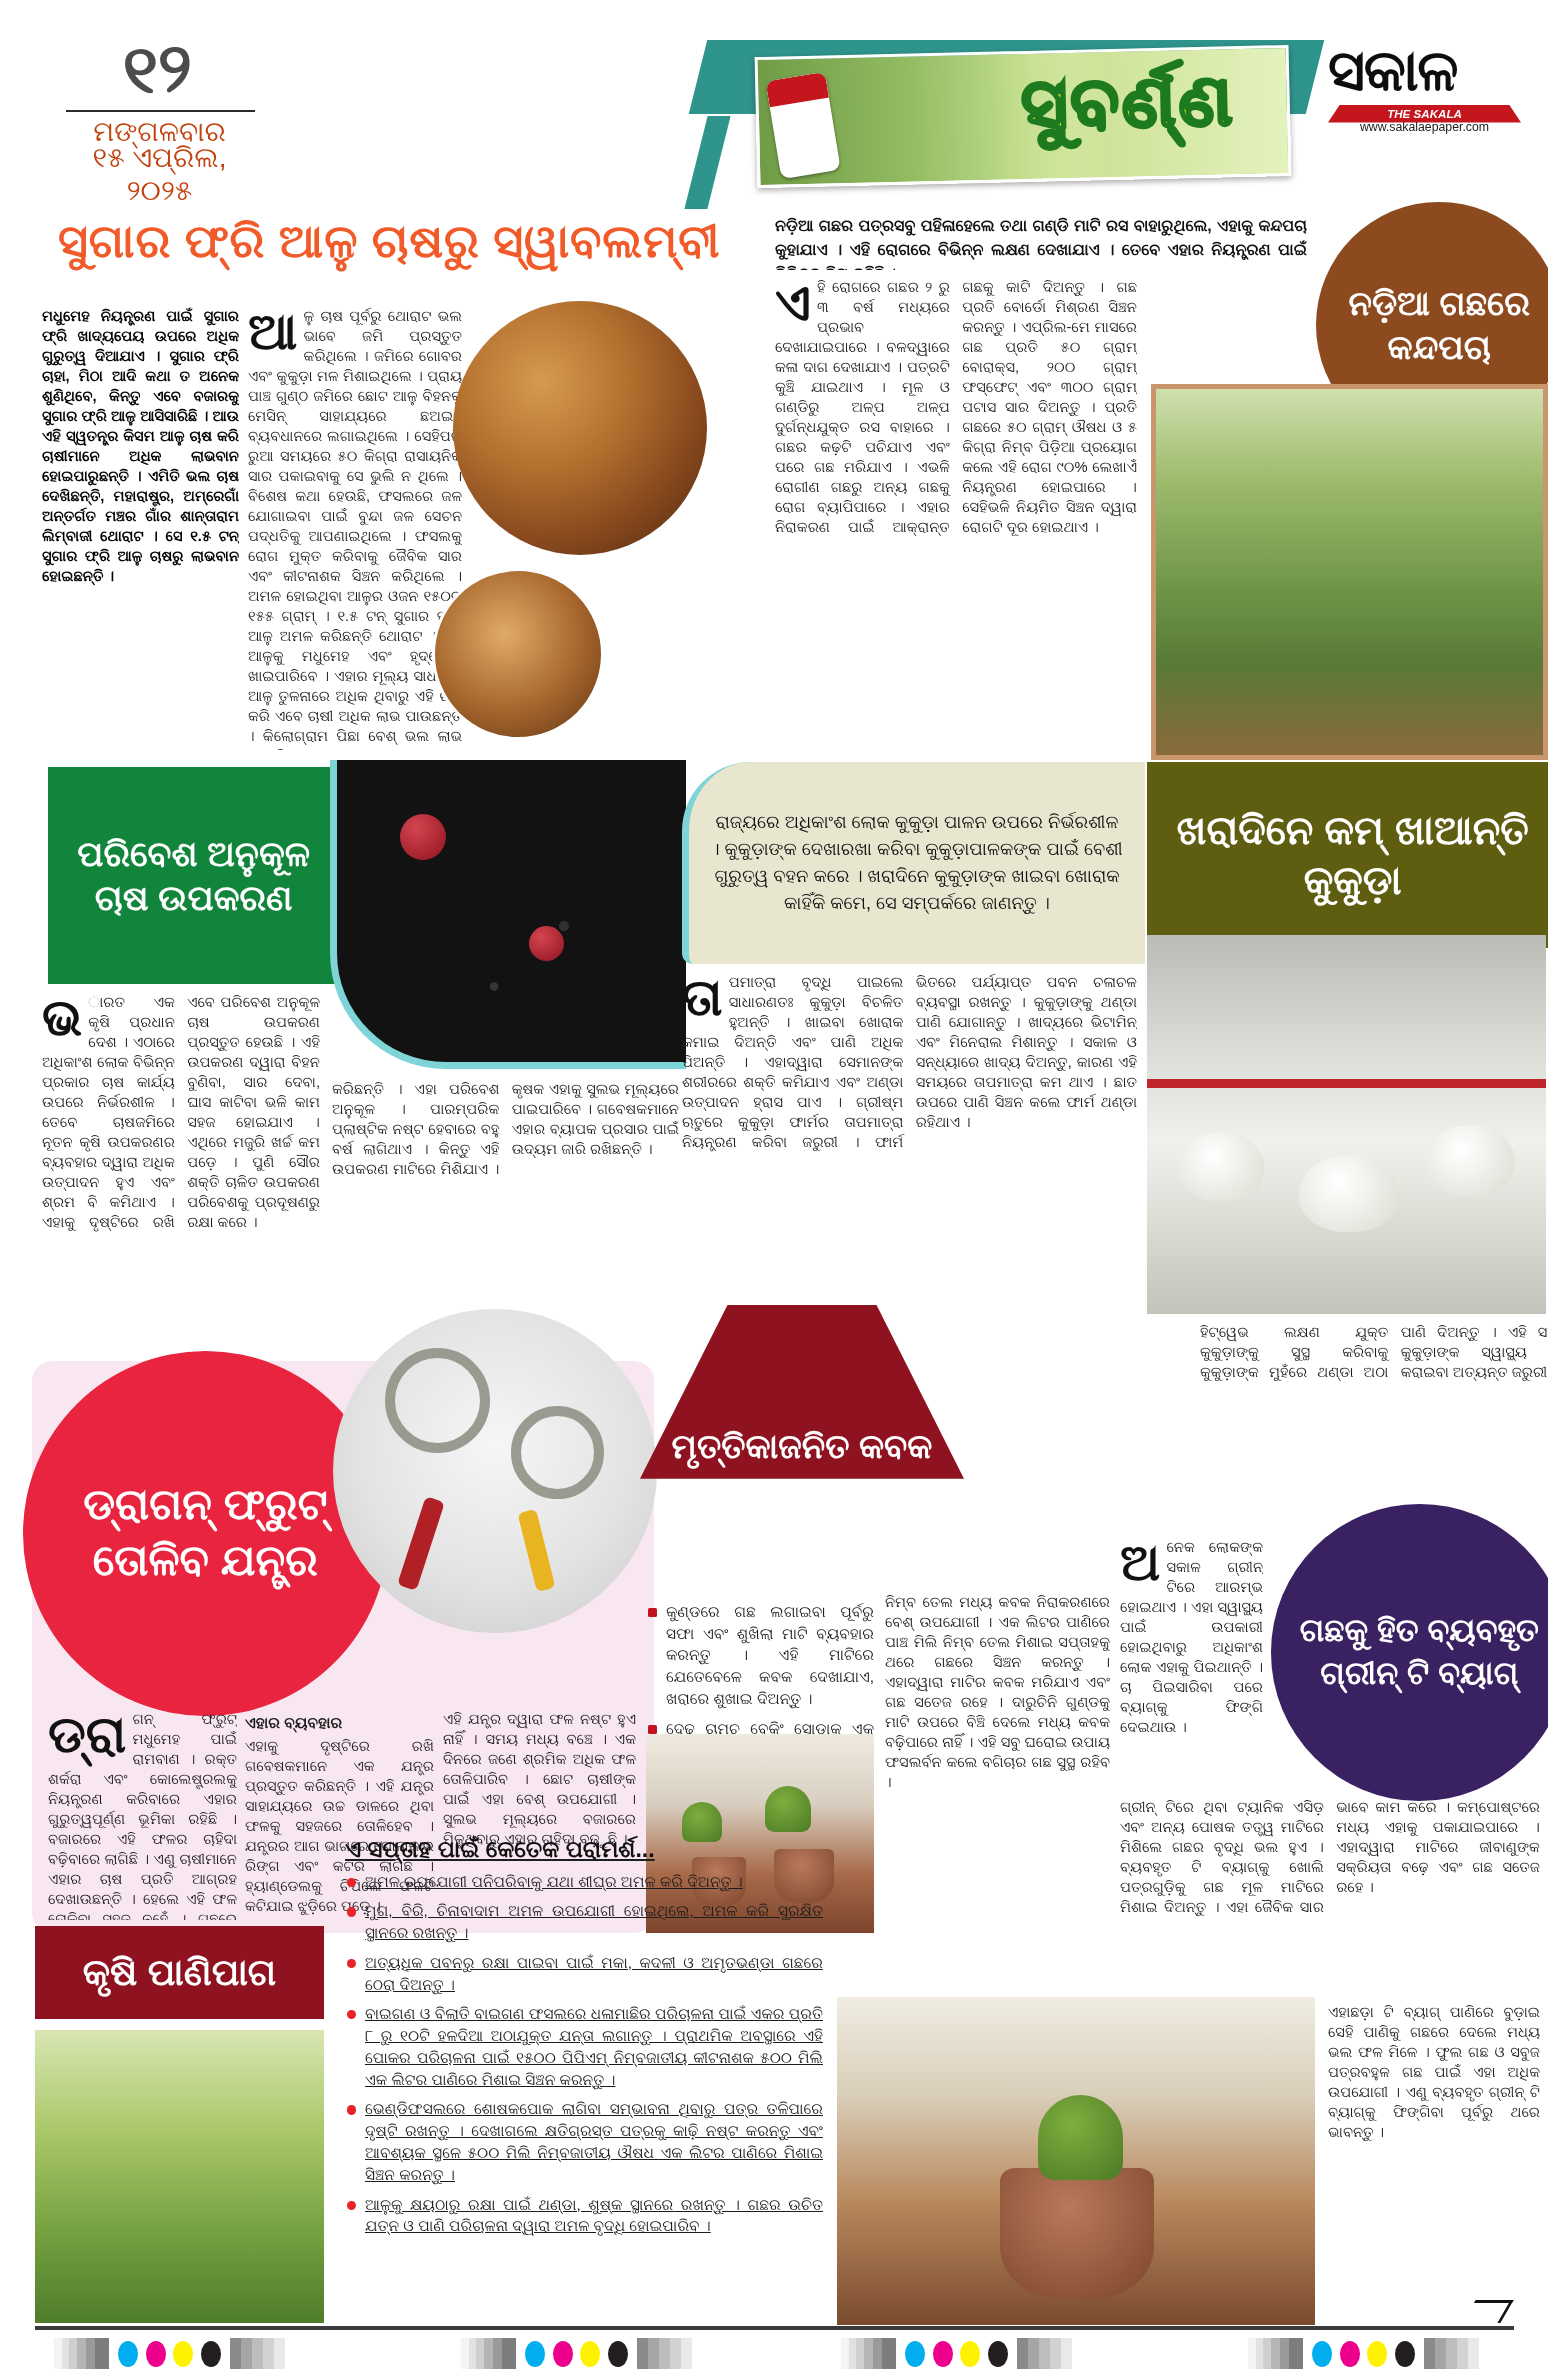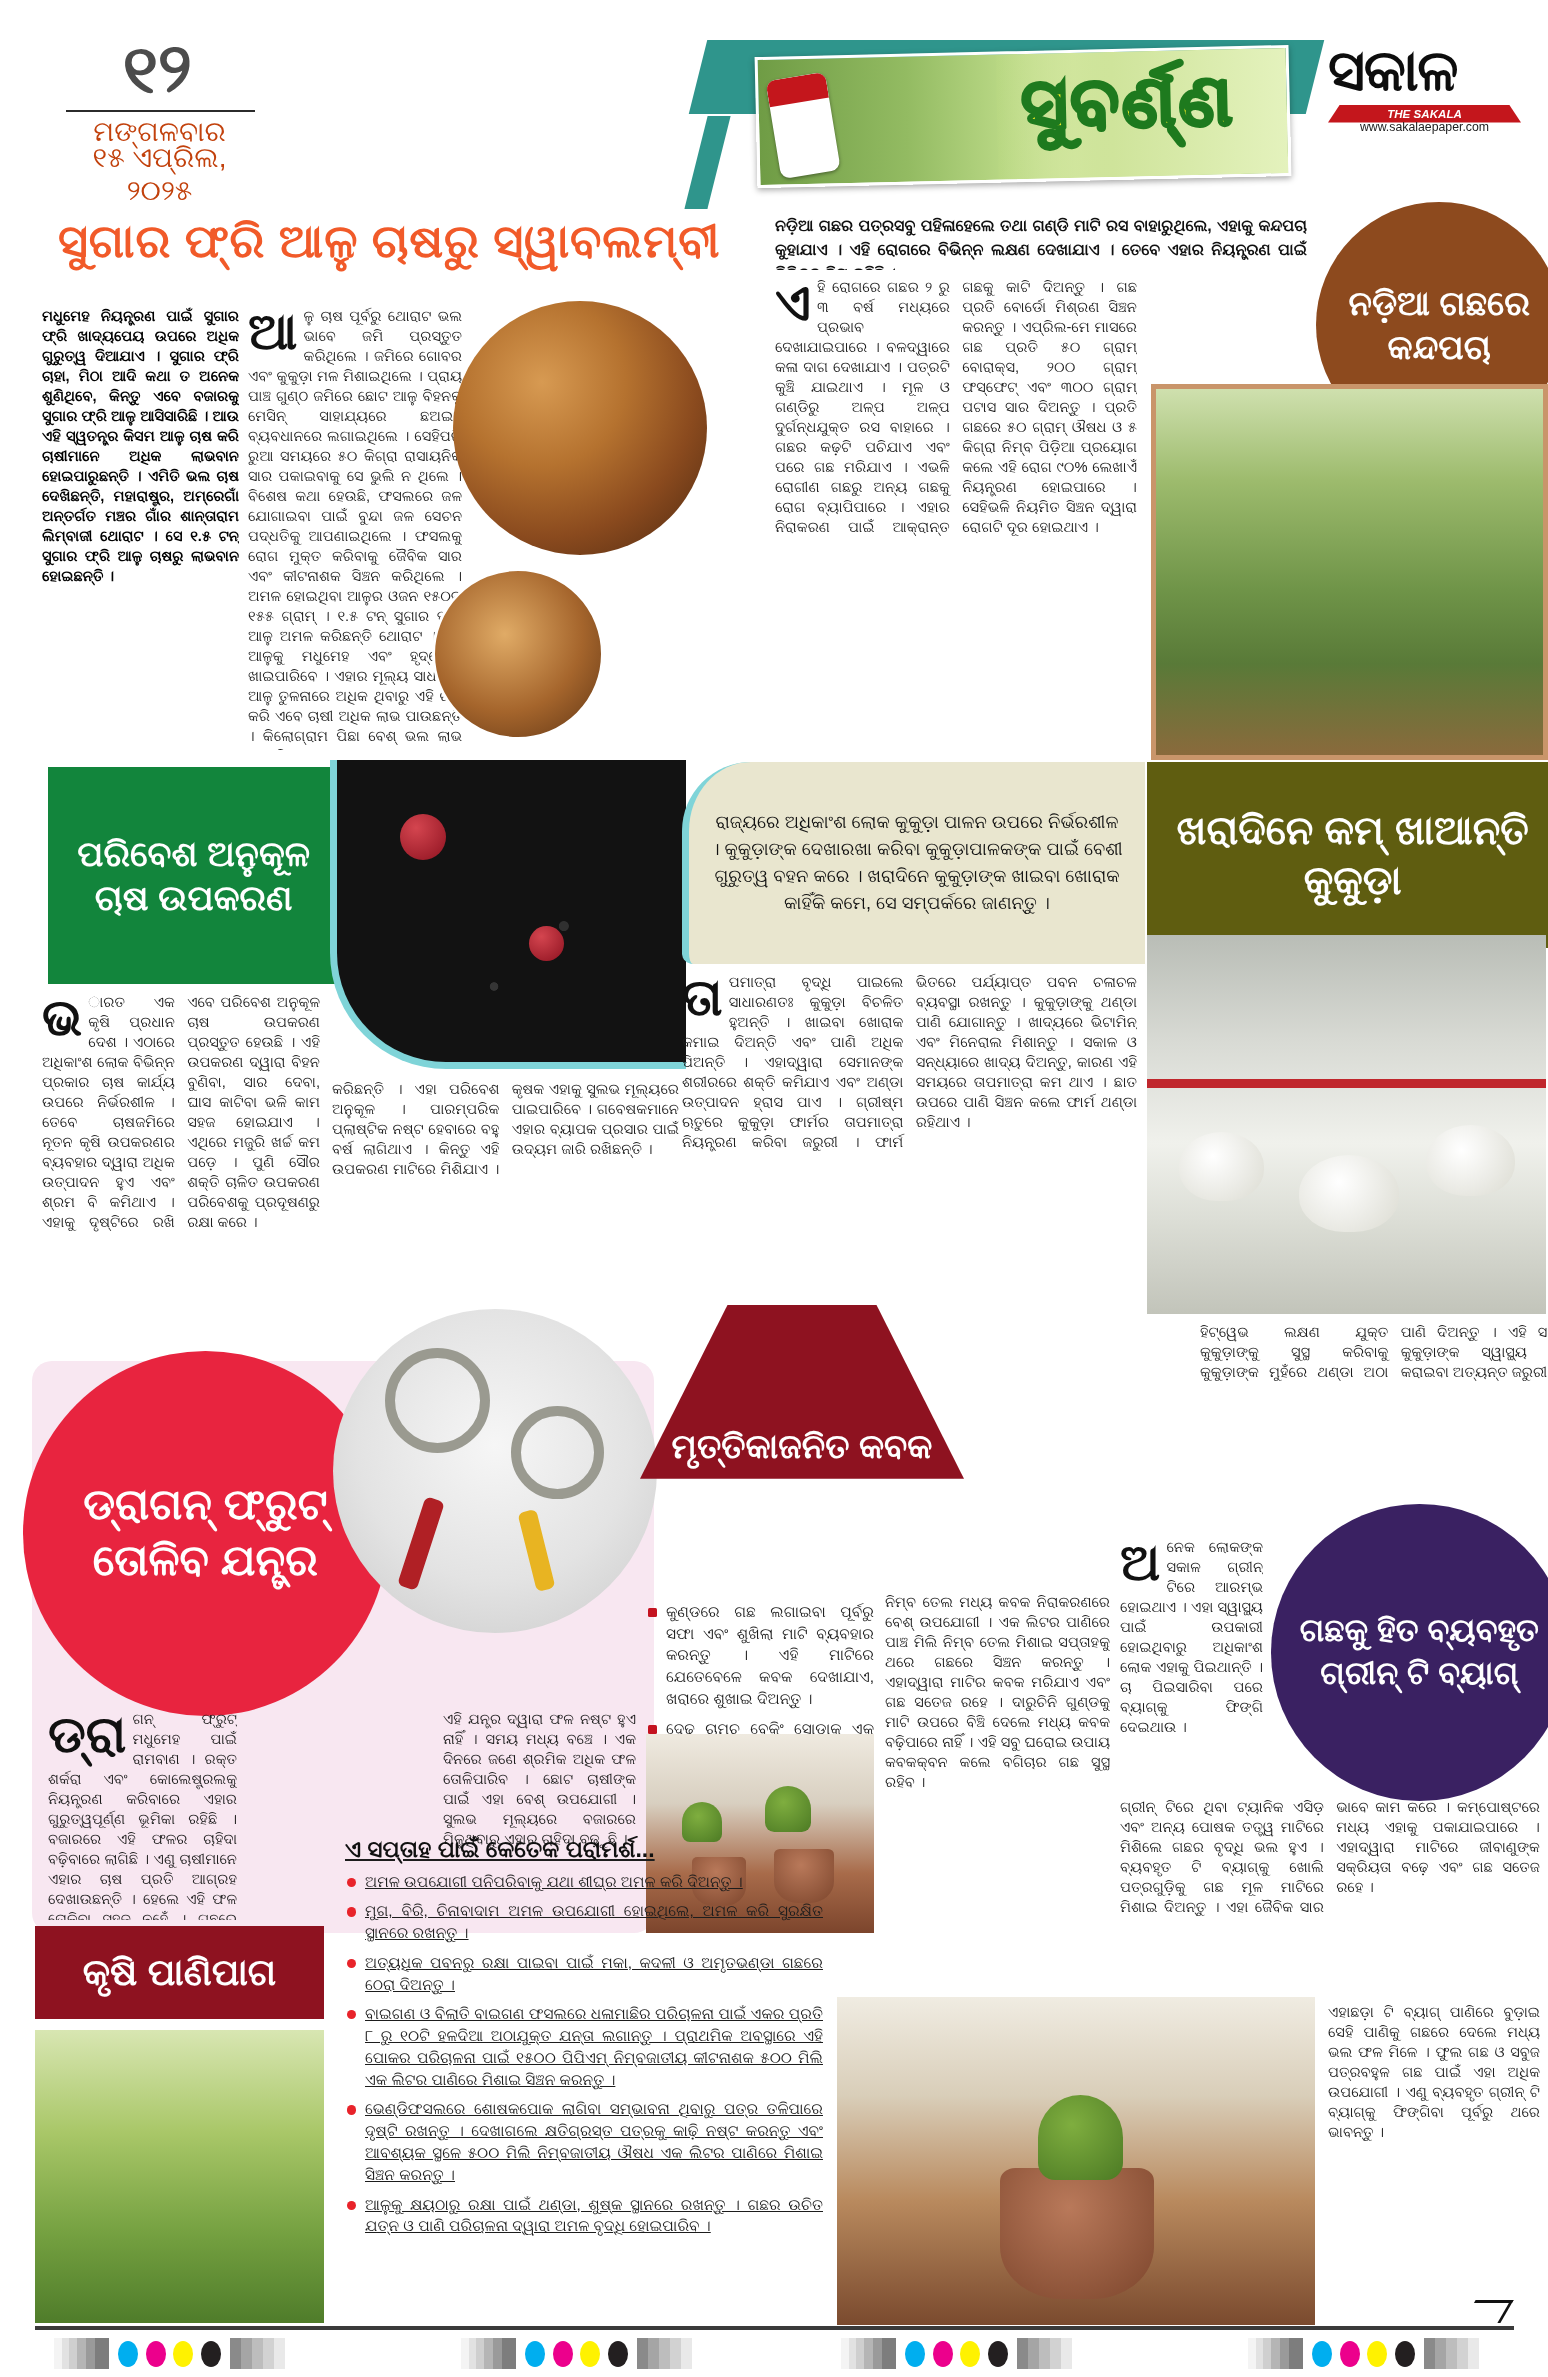--- a/index.html
+++ b/index.html
@@ -170,35 +170,39 @@
   <div class="abs circle c-red" style="left:23px;top:1351px;width:343px;height:343px;padding:10.8px;">ଡ୍ରାଗନ୍ ଫ୍ରୁଟ୍ ତୋଳିବ ଯନ୍ତ୍ର</div>
   <div class="abs ph ph-tools" style="left:333px;top:1309px;width:324px;height:324px;">
     <div class="tool-ring" style="left:16%;top:12%;width:85px;height:85px;"></div>
     <div class="tool-ring" style="left:55%;top:30%;width:73px;height:73px;"></div>
     <div class="tool-handle" style="left:24%;top:58%;width:20px;height:93px;transform:rotate(18deg);"></div>
     <div class="tool-handle y" style="left:60%;top:62%;width:18.5px;height:81px;transform:rotate(-14deg);"></div>
   </div>
   <div class="abs body-txt just" style="left:48px;top:1710px;width:189px;height:210px;">
     <span class="dropcap">ଡ୍ରା</span><span>ଗନ୍ ଫ୍ରୁଟ୍ ମଧୁମେହ ପାଇଁ ରାମବାଣ । ରକ୍ତ ଶର୍କରା ଏବଂ କୋଲେଷ୍ଟ୍ରଲକୁ ନିୟନ୍ତ୍ରଣ କରିବାରେ ଏହାର ଗୁରୁତ୍ୱପୂର୍ଣ୍ଣ ଭୂମିକା ରହିଛି । ବଜାରରେ ଏହି ଫଳର ଚାହିଦା ବଢ଼ିବାରେ ଲାଗିଛି । ଏଣୁ ଚାଷୀମାନେ ଏହାର ଚାଷ ପ୍ରତି ଆଗ୍ରହ ଦେଖାଉଛନ୍ତି । ହେଲେ ଏହି ଫଳ ତୋଳିବା ସହଜ ନୁହେଁ । ଗଛରେ କଣ୍ଟା ଥିବାରୁ ହାତରେ ତୋଳିବା କଷ୍ଟକର ।</span>
   </div>
+  <div class="abs body-txt just" style="left:245px;top:1710px;width:189px;height:210px;">
+    <div class="subhead">ଏହାର ବ୍ୟବହାର</div>
+    <span>ଏହାକୁ ଦୃଷ୍ଟିରେ ରଖି ଗବେଷକମାନେ ଏକ ଯନ୍ତ୍ର ପ୍ରସ୍ତୁତ କରିଛନ୍ତି । ଏହି ଯନ୍ତ୍ର ସାହାଯ୍ୟରେ ଉଚ୍ଚ ଡାଳରେ ଥିବା ଫଳକୁ ସହଜରେ ତୋଳିହେବ । ଯନ୍ତ୍ରର ଆଗ ଭାଗରେ ଗୋଲାକାର ରିଙ୍ଗ ଏବଂ କଟର ଲାଗିଛି । ହ୍ୟାଣ୍ଡେଲକୁ ଚିପିଲେ ଫଳଟି କଟିଯାଇ ଝୁଡ଼ିରେ ପଡ଼େ ।</span>
+  </div>
   <div class="abs wedge" style="left:640px;top:1305px;width:324px;height:163px;">ମୃତ୍ତିକାଜନିତ କବକ</div>
 
   <div class="abs body-txt just" style="left:443px;top:1710px;width:193px;height:210px;">ଏହି ଯନ୍ତ୍ର ଦ୍ୱାରା ଫଳ ନଷ୍ଟ ହୁଏ ନାହିଁ । ସମୟ ମଧ୍ୟ ବଞ୍ଚେ । ଏକ ଦିନରେ ଜଣେ ଶ୍ରମିକ ଅଧିକ ଫଳ ତୋଳିପାରିବ । ଛୋଟ ଚାଷୀଙ୍କ ପାଇଁ ଏହା ବେଶ୍ ଉପଯୋଗୀ । ସୁଲଭ ମୂଲ୍ୟରେ ବଜାରରେ ମିଳୁଥିବାରୁ ଏହାର ଚାହିଦା ବଢ଼ୁଛି ।</div>
   <ul class="tips sq abs" style="left:646px;top:1593px;width:228px;height:133px;overflow:hidden;">
     <li>କୁଣ୍ଡରେ ଗଛ ଲଗାଇବା ପୂର୍ବରୁ ସଫା ଏବଂ ଶୁଖିଲା ମାଟି ବ୍ୟବହାର କରନ୍ତୁ । ଏହି ମାଟିରେ ଯେତେବେଳେ କବକ ଦେଖାଯାଏ, ଖରାରେ ଶୁଖାଇ ଦିଅନ୍ତୁ ।</li>
     <li>ଦେଢ଼ ଚାମଚ ବେକିଂ ସୋଡ଼ାକୁ ଏକ ଲିଟର ପାଣିରେ ମିଶାଇ ଗଛ ମୂଳରେ ସିଞ୍ଚନ କଲେ କବକ ଦୂର ହୁଏ ।</li>
 
   </ul>
   <div class="abs ph ph-pots" style="left:646px;top:1734px;width:228px;height:199px;">
     <div class="sprout" style="left:16%;top:34%;width:40px;height:40px;"></div>
     <div class="sprout" style="left:52%;top:26%;width:46px;height:46px;"></div>
     <div class="pot" style="left:20%;top:62%;width:54px;height:49px;"></div>
     <div class="pot" style="left:56%;top:58%;width:60px;height:54px;"></div>
   </div>
-  <div class="abs body-txt just" style="left:885px;top:1593px;width:225px;height:338px;">ନିମ୍ବ ତେଲ ମଧ୍ୟ କବକ ନିରାକରଣରେ ବେଶ୍ ଉପଯୋଗୀ । ଏକ ଲିଟର ପାଣିରେ ପାଞ୍ଚ ମିଲି ନିମ୍ବ ତେଲ ମିଶାଇ ସପ୍ତାହକୁ ଥରେ ଗଛରେ ସିଞ୍ଚନ କରନ୍ତୁ । ଏହାଦ୍ୱାରା ମାଟିର କବକ ମରିଯାଏ ଏବଂ ଗଛ ସତେଜ ରହେ । ଦାରୁଚିନି ଗୁଣ୍ଡକୁ ମାଟି ଉପରେ ବିଞ୍ଚି ଦେଲେ ମଧ୍ୟ କବକ ବଢ଼ିପାରେ ନାହିଁ । ଏହି ସବୁ ଘରୋଇ ଉପାୟ କବକକ୍ବନ କଲେ ବଗିଚାର ଗଛ ସୁସ୍ଥ ରହିବ ।</div>
+  <div class="abs body-txt just" style="left:885px;top:1593px;width:225px;height:338px;">ନିମ୍ବ ତେଲ ମଧ୍ୟ କବକ ନିରାକରଣରେ ବେଶ୍ ଉପଯୋଗୀ । ଏକ ଲିଟର ପାଣିରେ ପାଞ୍ଚ ମିଲି ନିମ୍ବ ତେଲ ମିଶାଇ ସପ୍ତାହକୁ ଥରେ ଗଛରେ ସିଞ୍ଚନ କରନ୍ତୁ । ଏହାଦ୍ୱାରା ମାଟିର କବକ ମରିଯାଏ ଏବଂ ଗଛ ସତେଜ ରହେ । ଦାରୁଚିନି ଗୁଣ୍ଡକୁ ମାଟି ଉପରେ ବିଞ୍ଚି ଦେଲେ ମଧ୍ୟ କବକ ବଢ଼ିପାରେ ନାହିଁ । ଏହି ସବୁ ଘରୋଇ ଉପାୟ ଫସଲର୍ବନ କଲେ ବଗିଚାର ଗଛ ସୁସ୍ଥ ରହିବ ।</div>
 
   <div class="abs circle c-purple" style="left:1271px;top:1504px;width:278px;height:278px;padding:9.3px;">ଗଛକୁ ହିତ ବ୍ୟବହୃତ ଗ୍ରୀନ୍ ଟି ବ୍ୟାଗ୍</div>
   <div class="abs body-txt just" style="left:1120px;top:1538px;width:143px;height:254px;">
     <span class="dropcap">ଅ</span><span>ନେକ ଲୋକଙ୍କ ସକାଳ ଗ୍ରୀନ୍ ଟିରେ ଆରମ୍ଭ ହୋଇଥାଏ । ଏହା ସ୍ୱାସ୍ଥ୍ୟ ପାଇଁ ଉପକାରୀ ହୋଇଥିବାରୁ ଅଧିକାଂଶ ଲୋକ ଏହାକୁ ପିଇଥାନ୍ତି । ଚା ପିଇସାରିବା ପରେ ବ୍ୟାଗ୍‌କୁ ଫିଙ୍ଗି ଦେଇଥାଉ ।</span>
   </div>
   <div class="abs body-txt just cols2" style="left:1120px;top:1798px;width:420px;height:193px;">ଗ୍ରୀନ୍ ଟିରେ ଥିବା ଟ୍ୟାନିକ ଏସିଡ଼ ଏବଂ ଅନ୍ୟ ପୋଷକ ତତ୍ତ୍ୱ ମାଟିରେ ମିଶିଲେ ଗଛର ବୃଦ୍ଧି ଭଲ ହୁଏ । ବ୍ୟବହୃତ ଟି ବ୍ୟାଗ୍‌କୁ ଖୋଲି ପତ୍ରଗୁଡ଼ିକୁ ଗଛ ମୂଳ ମାଟିରେ ମିଶାଇ ଦିଅନ୍ତୁ । ଏହା ଜୈବିକ ସାର ଭାବେ କାମ କରେ । କମ୍ପୋଷ୍ଟରେ ମଧ୍ୟ ଏହାକୁ ପକାଯାଇପାରେ । ଏହାଦ୍ୱାରା ମାଟିରେ ଜୀବାଣୁଙ୍କ ସକ୍ରିୟତା ବଢ଼େ ଏବଂ ଗଛ ସତେଜ ରହେ ।</div>
   <div class="abs body-txt just" style="left:1328px;top:2003px;width:212px;height:316px;">ଏହାଛଡ଼ା ଟି ବ୍ୟାଗ୍ ପାଣିରେ ବୁଡ଼ାଇ ସେହି ପାଣିକୁ ଗଛରେ ଦେଲେ ମଧ୍ୟ ଭଲ ଫଳ ମିଳେ । ଫୁଲ ଗଛ ଓ ସବୁଜ ପତ୍ରବହୁଳ ଗଛ ପାଇଁ ଏହା ଅଧିକ ଉପଯୋଗୀ । ଏଣୁ ବ୍ୟବହୃତ ଗ୍ରୀନ୍ ଟି ବ୍ୟାଗ୍‌କୁ ଫିଙ୍ଗିବା ପୂର୍ବରୁ ଥରେ ଭାବନ୍ତୁ ।</div>
   <div class="abs ph ph-teabag" style="left:837px;top:1997px;width:478px;height:328px;">
     <div class="pot" style="left:34%;top:52%;width:154px;height:131px;"></div>
     <div class="sprout" style="left:42%;top:30%;width:85px;height:85px;"></div>

